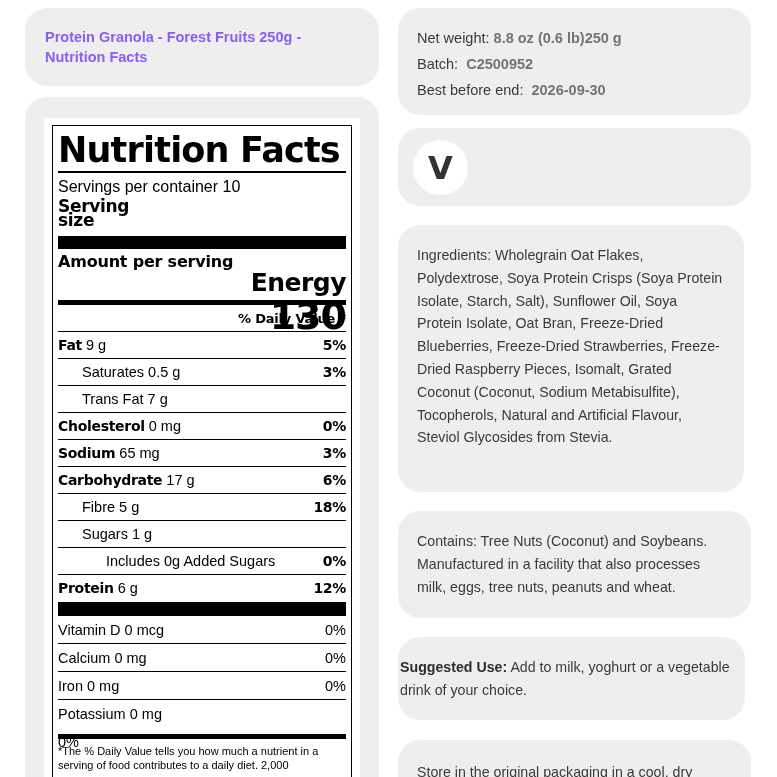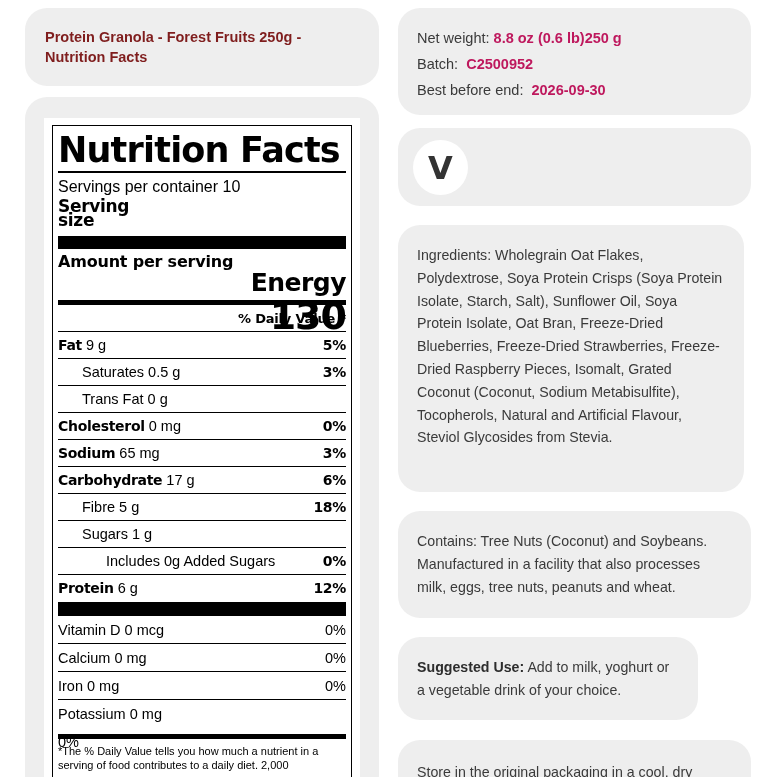--- a/index.html
+++ b/index.html
@@ -3,21 +3,21 @@
 <meta charset="utf-8">
 <style>
   * { box-sizing: border-box; margin: 0; padding: 0; }
   html, body { width: 777px; height: 777px; overflow: hidden; background: #ffffff; }
   body { font-family: "Liberation Sans", "DejaVu Sans", sans-serif; color: #333; position: relative; }
 
   .card { position: absolute; background: #eeeeee; border-radius: 22px; }
 
   
   #title-card { left: 25px; top: 8px; width: 354px; height: 78px; padding: 19px 20px; }
-  #title-card .title { font-size: 14.5px; font-weight: bold; color: #7f1d1d; line-height: 20px; }
+  #title-card .title { font-size: 14.5px; font-weight: bold; color: #8b5cf6; line-height: 20px; }
 
   #label-card { left: 25px; top: 97px; width: 354px; height: 700px; padding: 21px 19px 0 19px; }
   .label-wrap { background: #ffffff; width: 316px; height: 700px; padding: 7px 8px 0 8px; }
   .nf { border: 1px solid #000; padding: 3px 5px 0 5px; color: #000; width: 300px; height: 700px; }
   .nf-title { font-family: "DejaVu Sans", sans-serif; font-weight: bold; font-size: 35px; letter-spacing: -0.8px; line-height: 42px; border-bottom: 2px solid #000; padding-bottom: 0; white-space: nowrap; }
   .servings { font-size: 16px; line-height: 20px; margin-top: 4px; }
   .serving-size { display: flex; font-family: "DejaVu Sans", sans-serif; font-weight: bold; font-size: 17px; line-height: 14px; letter-spacing: -0.3px; margin-top: 2px; }
   .serving-size .ss-label { width: 112px; }
   .serving-size .ss-val { flex: 1; }
   .bar-thick { height: 13px; background: #000; margin-top: 9px; }
@@ -35,28 +35,28 @@
   .n-row.indent2 .n-name { padding-left: 48px; }
   .bar-thick2 { height: 14px; background: #000; }
   .v-row { display: flex; justify-content: space-between; height: 28px; line-height: 28px; border-bottom: 1px solid #000; font-size: 14.5px; }
   .v-row.last { border-bottom: none; flex-direction: column; }
   .bar-mid { height: 5px; background: #000; margin-top: 6px; }
   .footnote { font-size: 11px; line-height: 14px; margin-top: 5px; }
 
   
   #info-card { left: 398px; top: 8px; width: 353px; height: 107px; padding: 17px 19px; font-size: 14.5px; }
   .info-line { line-height: 26px; color: #3a3a3a; }
-  .info-line b { color: #be185d; }
+  .info-line b { color: #737373; }
 
   #badge-card { left: 398px; top: 128px; width: 353px; height: 78px; padding: 12px 15px; }
   .badge { width: 55px; height: 55px; border-radius: 50%; background: #fff; display: flex; align-items: center; justify-content: center; font-family: "DejaVu Sans", sans-serif; font-weight: bold; font-size: 32px; color: #333; }
 
   #ingredients-card { left: 398px; top: 225px; width: 346px; height: 267px; padding: 19px 19px; }
   #allergen-card { left: 398px; top: 511px; width: 353px; height: 107px; padding: 19px 19px; }
-  #usage-card { left: 398px; top: 637px; width: 300px; height: 83px; padding: 19px 19px; }
+  #usage-card { left: 398px; top: 637px; width: 347px; height: 83px; padding: 19px 2px; }
   #storage-card { left: 398px; top: 740px; width: 353px; height: 80px; padding: 21px 19px; }
   .para { font-size: 14.2px; line-height: 22.8px; color: #3a3a3a; }
   .para b { color: #2d2d2d; }
 </style>
 </head>
 <body>
 
 <div class="card" id="title-card">
   <div class="title">Protein Granola - Forest Fruits 250g - Nutrition Facts</div>
 </div>
@@ -80,21 +80,21 @@
       <div id="nutrient-rows">
           <div class="n-row">
             <span class="n-name"><b>Fat</b> <span>9 g</span></span>
             <span class="n-dv">5%</span>
           </div>
           <div class="n-row indent1">
             <span class="n-name"><span>Saturates</span> <span>0.5 g</span></span>
             <span class="n-dv">3%</span>
           </div>
           <div class="n-row indent1">
-            <span class="n-name"><span>Trans Fat</span> <span>0 g</span></span>
+            <span class="n-name"><span>Trans Fat</span> <span>7 g</span></span>
             <span class="n-dv"></span>
           </div>
           <div class="n-row">
             <span class="n-name"><b>Cholesterol</b> <span>0 mg</span></span>
             <span class="n-dv">0%</span>
           </div>
           <div class="n-row">
             <span class="n-name"><b>Sodium</b> <span>65 mg</span></span>
             <span class="n-dv">3%</span>
           </div>

